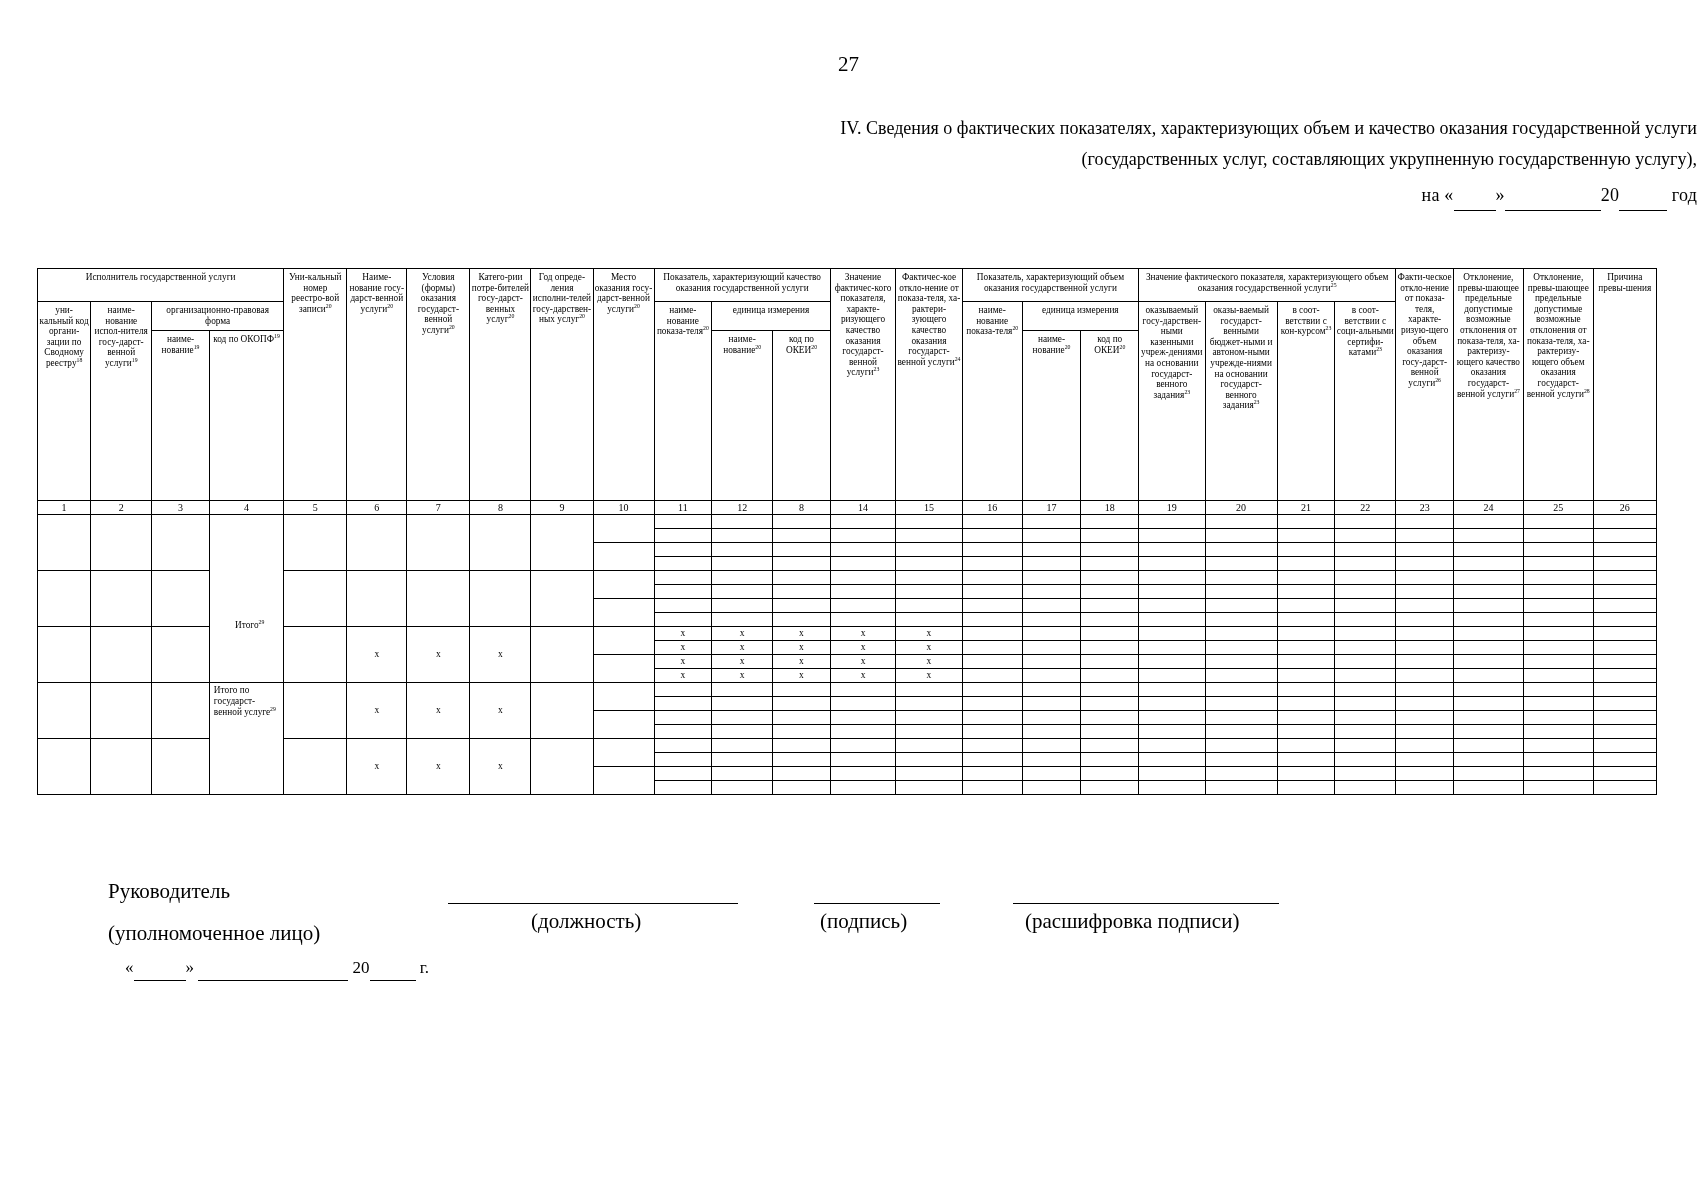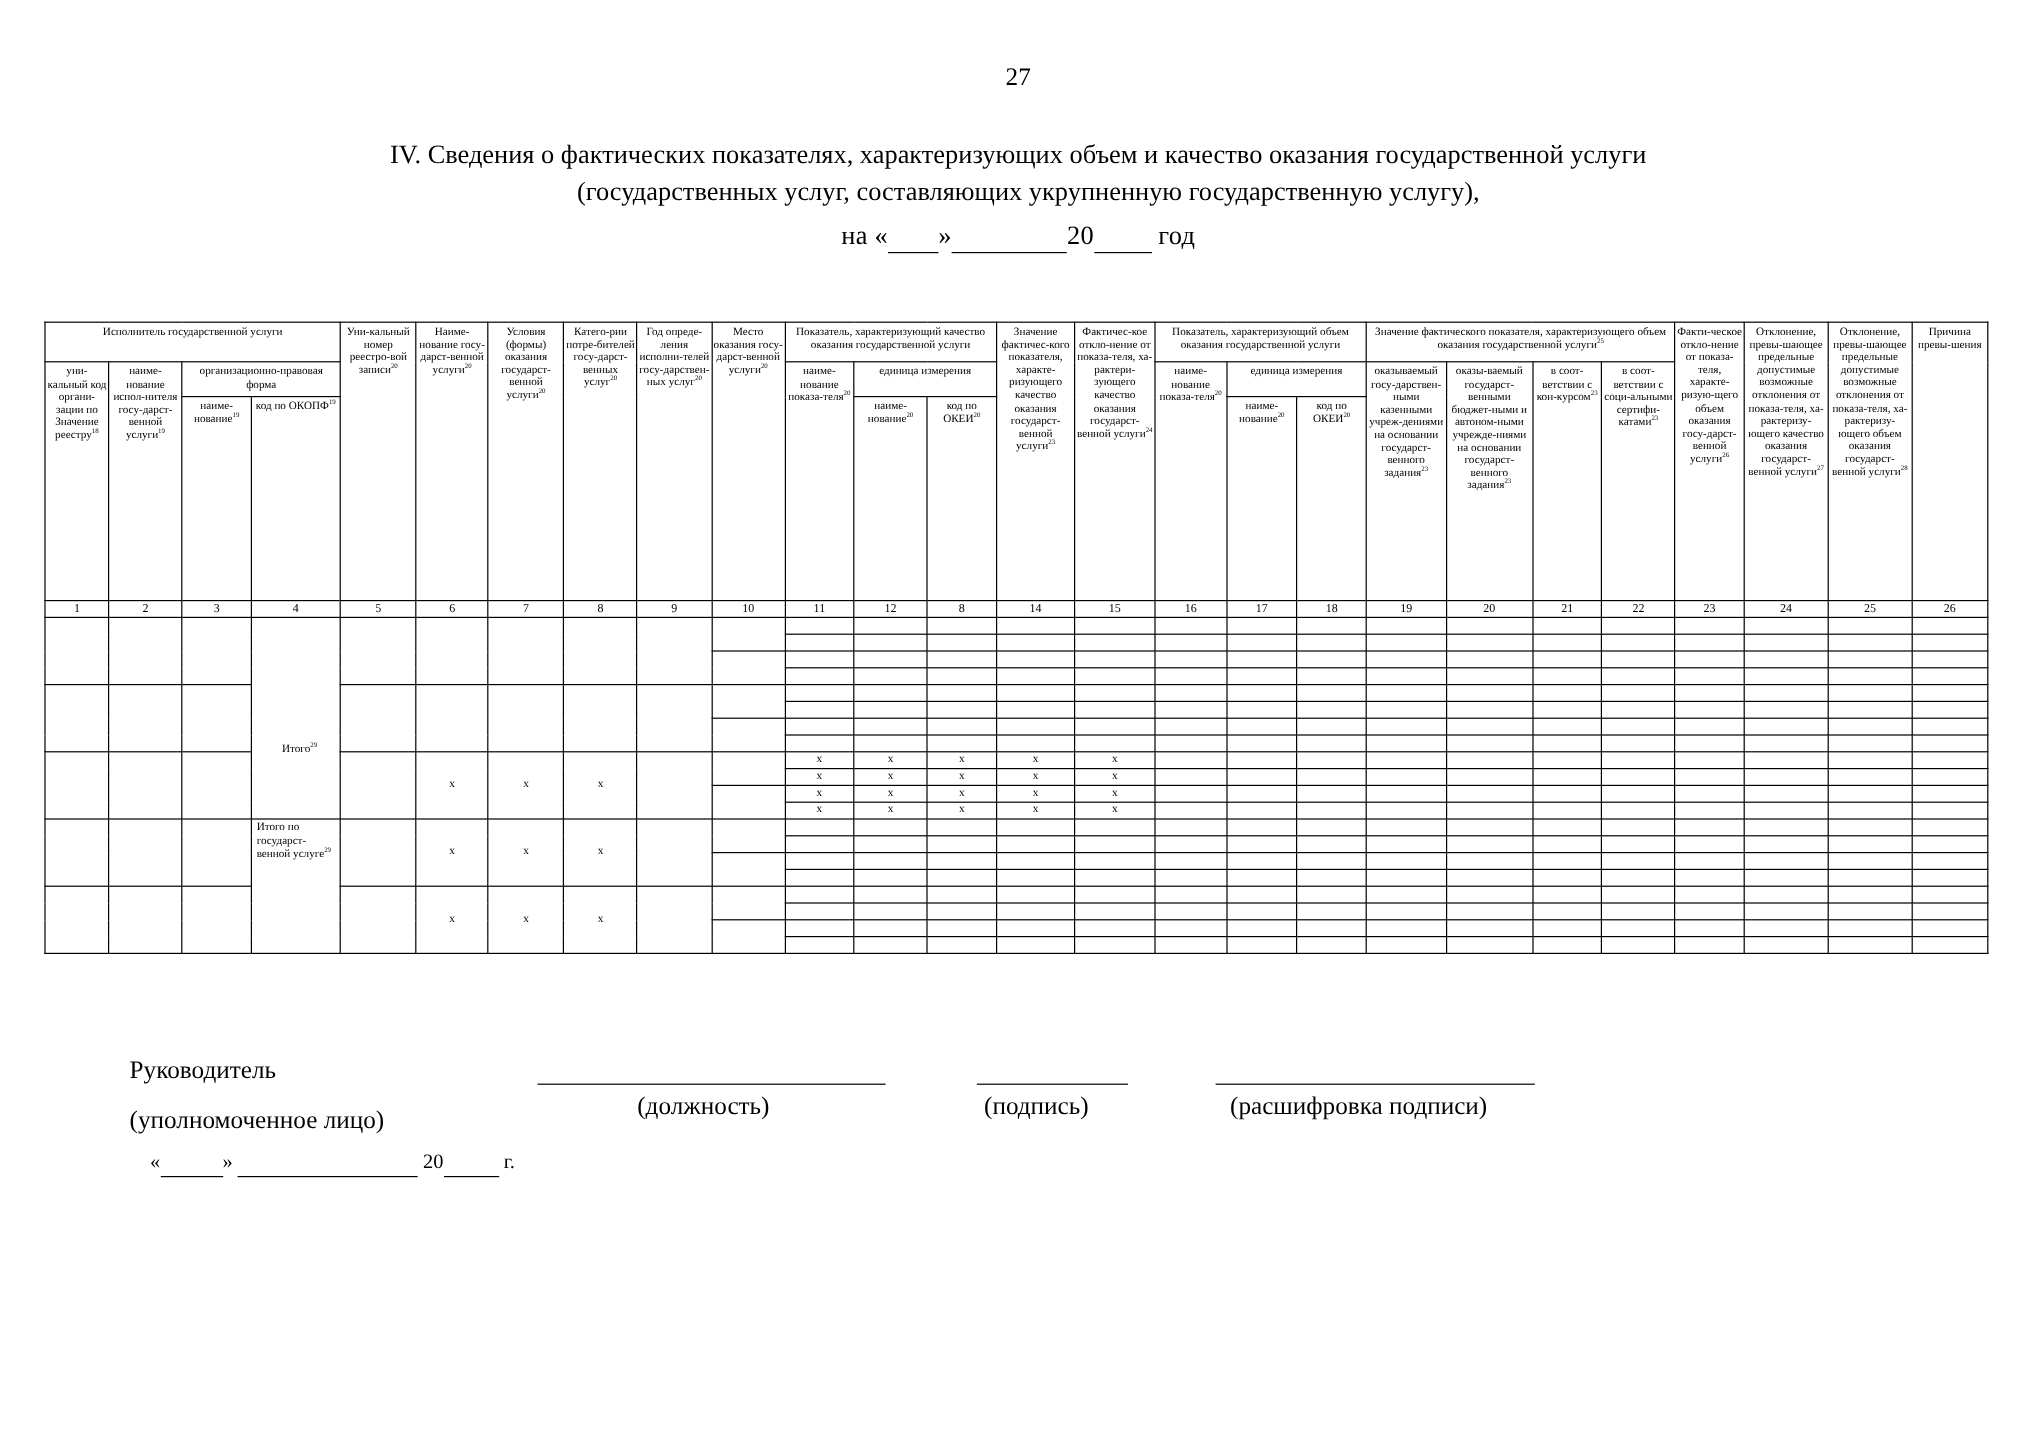--- a/index.html
+++ b/index.html
@@ -30,22 +30,22 @@
     width: 1697px;
     text-align: center;
     font-size: 21px;
   }
 
   .doc-title {
     position: absolute;
     top: 113px;
     left: 0;
     width: 1697px;
-    text-align: center;
-    font-size: 22px;
+    text-align: right;
+    font-size: 18px;
     line-height: 31px;
   }
   .doc-title .line2 { display: block; margin-left: 17px; }
   .doc-title .line3 {
     display: block;
     margin-top: 5px;
     letter-spacing: 0.2px;
   }
   .ul {
     display: inline-block;
@@ -230,21 +230,21 @@
         <th class="hdr" rowspan="3">
           <span>Отклонение, превы-шающее предельные допустимые возможные отклонения от показа-теля, ха-рактеризу-ющего объем оказания государст-венной услуги</span><sup>28</sup>
         </th>
         <th class="hdr" rowspan="3">
           <span>Причина превы-шения</span>
         </th>
       </tr>
 
       <tr>
         <th class="hdr" rowspan="2">
-          <span>уни-кальный код органи-зации по Значение реестру</span><sup>18</sup>
+          <span>уни-кальный код органи-зации по Сводному реестру</span><sup>18</sup>
         </th>
         <th class="hdr" rowspan="2">
           <span>наиме-нование испол-нителя госу-дарст-венной услуги</span><sup>19</sup>
         </th>
         <th class="hdr" colspan="2" style="height:24px">организационно-правовая форма</th>
 
         <th class="hdr" rowspan="2">
           <span>наиме-нование показа-теля</span><sup>20</sup>
         </th>
         <th class="hdr" colspan="2" style="height:24px">единица измерения</th>

